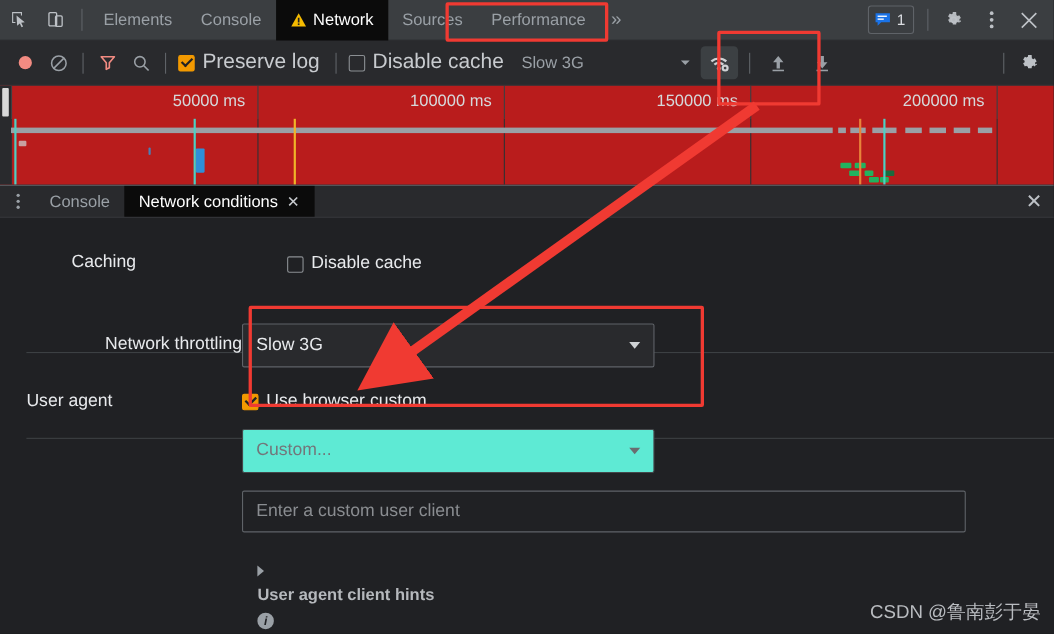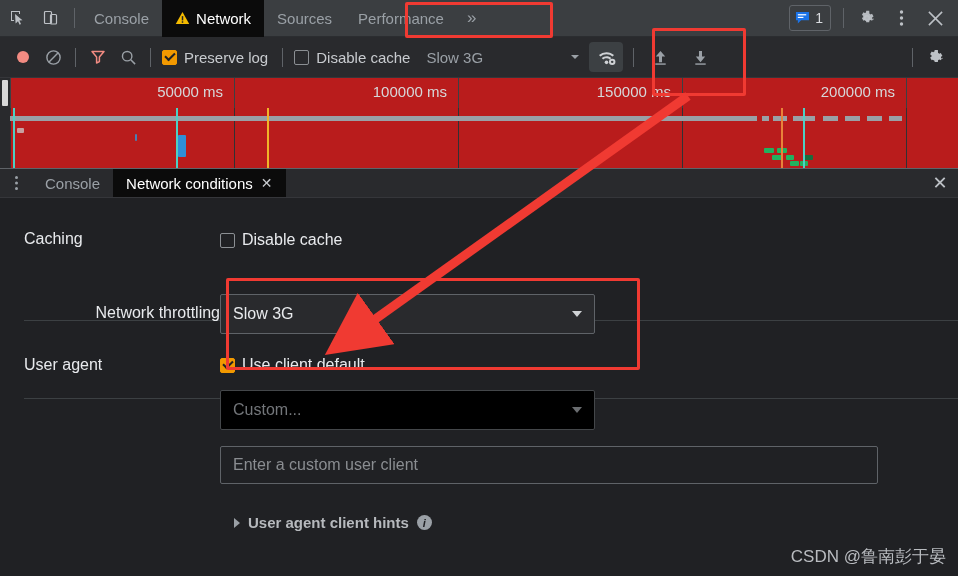--- a/index.html
+++ b/index.html
@@ -56,21 +56,21 @@
   .chk {
     width: 15px; height: 15px; border: 1px solid #8b8f93; border-radius: 2px;
     background: transparent; display: inline-flex; align-items: center; justify-content: center;
     flex: none;
   }
   .chk.on { background: #f29900; border-color: #f29900; }
   .chk.on::after {
     content: ""; width: 4px; height: 8px; border: solid #202124;
     border-width: 0 2px 2px 0; transform: rotate(45deg) translate(-1px,-1px);
   }
-  .lbl-inline { color: #c8cbcf; font-size: 15px; margin-left: 7px; white-space: nowrap; }
+  .lbl-inline { color: #c8cbcf; font-size: 19px; margin-left: 7px; white-space: nowrap; }
   .cbwrap { display: flex; align-items: center; }
   .throttle-txt { color: #9aa0a6; font-size: 15px; margin-left: 16px; }
   .caret-sm {
     width: 0; height: 0; border-left: 4px solid transparent; border-right: 4px solid transparent;
     border-top: 4px solid #9aa0a6; margin-left: 6px;
   }
   .nt-wifi {
     width: 34px; height: 30px; display: flex; align-items: center; justify-content: center;
     background: #3c4043; border-radius: 4px; margin-left: 10px; color: #cfd2d5;
   }
@@ -135,35 +135,35 @@
   }
   .divider {
     position: absolute; left: 24px; right: 0; height: 1px; background: #3c4043;
   }
   .sel {
     width: 375px; height: 40px; background: #292a2d;
     border: 1px solid #5f6368; border-radius: 2px;
     display: flex; align-items: center; justify-content: space-between;
     padding: 0 12px; color: #e8eaed; font-size: 16px;
   }
-  .sel.disabled { color: #73767a; border-color: #44474a; background: #000000; }
+  .sel.disabled { color: #73767a; border-color: #44474a; background: #5eead4; }
   .sel .car {
     width: 0; height: 0; border-left: 5px solid transparent; border-right: 5px solid transparent;
     border-top: 6px solid #cfd2d5;
   }
   .sel.disabled .car { border-top-color: #6a6d70; }
   .uatext {
     width: 658px; height: 38px; background: #202124;
     border: 1px solid #5f6368; border-radius: 2px;
     display: flex; align-items: center; padding: 0 12px;
     color: #8a8d91; font-size: 16px;
   }
   .hints {
-    display: flex; align-items: center; gap: 8px;
-    color: #b6b9bd; font-size: 15px; font-weight: bold;
+    display: flex; align-items: flex-start; gap: 8px;
+    color: #b6b9bd; font-size: 15px; font-weight: bold; flex-direction: column;
   }
   .tri-right {
     width: 0; height: 0; border-top: 5px solid transparent; border-bottom: 5px solid transparent;
     border-left: 6px solid #9aa0a6;
   }
   .info-i {
     width: 15px; height: 15px; border-radius: 50%; background: #9aa0a6;
     color: #202124; font-size: 11px; font-weight: bold;
     display: flex; align-items: center; justify-content: center; font-style: italic;
   }
@@ -191,20 +191,23 @@
       </svg>
     </div>
     <div class="tb-icon">
       <svg width="16" height="16" viewBox="0 0 16 16">
         <rect x="1.5" y="1.5" width="7" height="12" rx="1" fill="none" stroke="#bdc1c6" stroke-width="1.2"></rect>
         <rect x="7.5" y="4.5" width="6" height="9.5" rx="1" fill="none" stroke="#bdc1c6" stroke-width="1.2"></rect>
       </svg>
     </div>
     <div class="tb-sep"></div>
 
+    <div class="maintab">
+      <span>Elements</span>
+    </div>
     <div class="maintab">
       <span>Console</span>
     </div>
     <div class="maintab active">
       <span style="display:flex;align-items:center;">
         <svg width="15" height="14" viewBox="0 0 16 15">
           <path d="M8 1 L15.2 14 L0.8 14 z" fill="#f5bb00"></path>
           <rect x="7.2" y="5.5" width="1.6" height="4.6" fill="#202124"></rect>
           <rect x="7.2" y="11" width="1.6" height="1.6" fill="#202124"></rect>
         </svg>
@@ -388,21 +391,21 @@
       </div>
       <div class="dtab active">
         <span>Network conditions</span>
         <span class="x">✕</span>
       </div>
       <div class="drawer-close">✕</div>
     </div>
 
     <div class="drawer-body">
 
-      <div class="row" style="padding-top:32px;">
+      <div class="row" style="padding-top:32px;margin-left:41px;">
         <div class="row-label">Caching</div>
         <div class="cbwrap" style="margin-top:1px;">
           <span class="chk"></span>
           <span class="lbl-inline" style="font-size:16px;color:#e8eaed;">Disable cache</span>
         </div>
       </div>
 
       <div class="divider" style="top:122px;"></div>
 
       <div class="row" style="padding-top:45px;">
@@ -413,21 +416,21 @@
         </div>
       </div>
 
       <div class="divider" style="top:200px;"></div>
 
       <div class="row" style="padding-top:22px;">
         <div class="row-label">User agent</div>
         <div style="display:flex;flex-direction:column;gap:16px;">
           <div class="cbwrap">
             <span class="chk on"></span>
-            <span class="lbl-inline" style="font-size:16px;color:#e8eaed;">Use client default</span>
+            <span class="lbl-inline" style="font-size:16px;color:#e8eaed;">Use browser custom</span>
           </div>
           <div class="sel disabled">
             <span>Custom...</span>
             <span class="car"></span>
           </div>
           <div class="uatext">
             <span>Enter a custom user client</span>
           </div>
           <div class="hints" style="margin-top:14px;margin-left:14px;">
             <span class="tri-right"></span>

